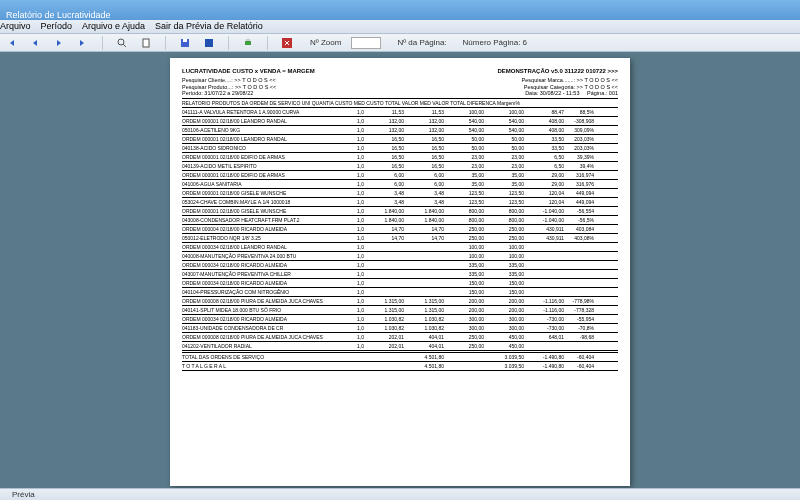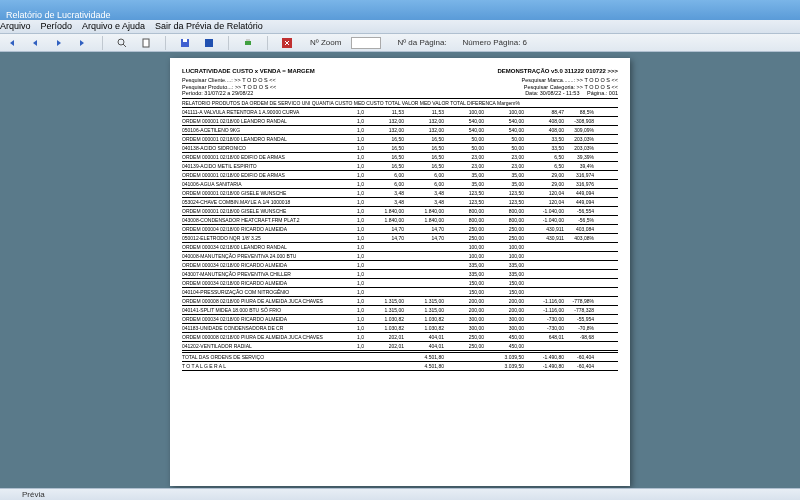--- a/index.html
+++ b/index.html
@@ -20,21 +20,21 @@
 .colhdr{font-size:5px;white-space:nowrap;overflow:hidden}
 .row{display:flex;font-size:5px;white-space:nowrap}
 .c1{width:160px;overflow:hidden}
 .c2{width:22px;text-align:right}
 .c3{width:40px;text-align:right}
 .c4{width:40px;text-align:right}
 .c5{width:40px;text-align:right}
 .c6{width:40px;text-align:right}
 .c7{width:40px;text-align:right}
 .c8{width:30px;text-align:right}
-.statusbar{position:fixed;bottom:0;left:0;right:0;height:12px;background:linear-gradient(#e8eef5,#d8e2ed);border-top:1px solid #b0c0d0;font-size:8px;padding:1px 22px;color:#333}
+.statusbar{position:fixed;bottom:0;left:0;right:0;height:12px;background:linear-gradient(#e8eef5,#d8e2ed);border-top:1px solid #b0c0d0;font-size:8px;padding:1px 12px;color:#333}
 svg{width:10px;height:10px}
 </style>
 </head>
 <body>
 
 <div class="titlebar"><span>Relatório de Lucratividade</span></div>
 
 <div class="menubar">
  <span>Arquivo</span>
  <span>Período</span>

